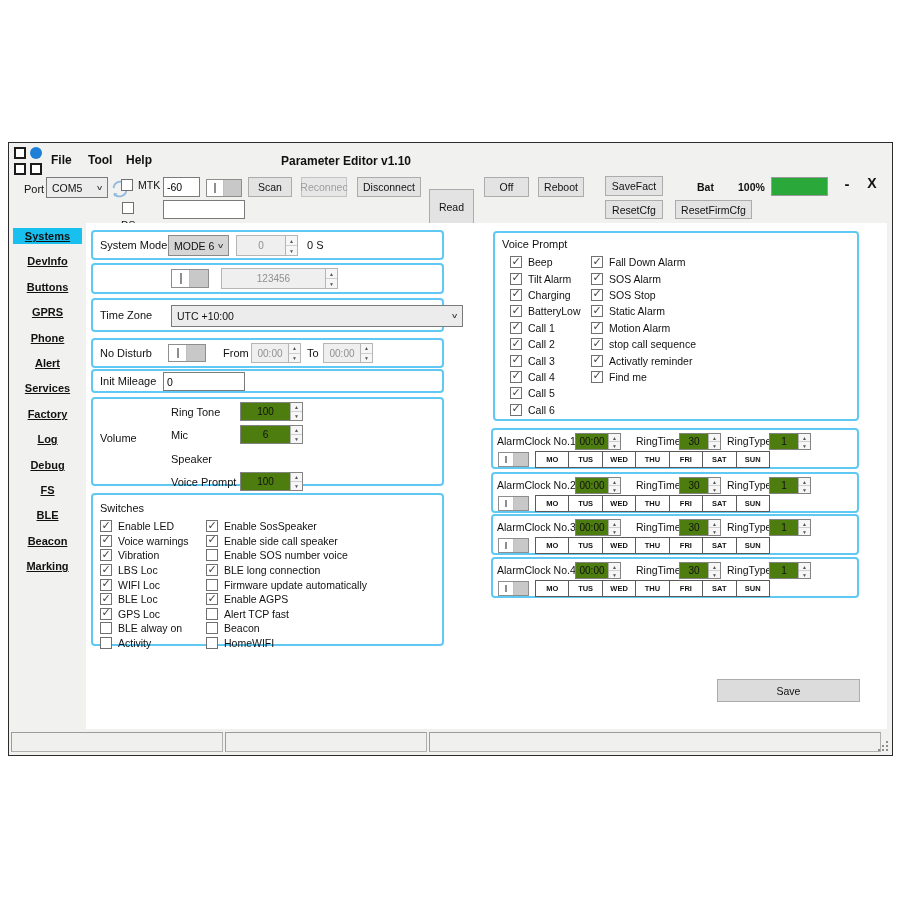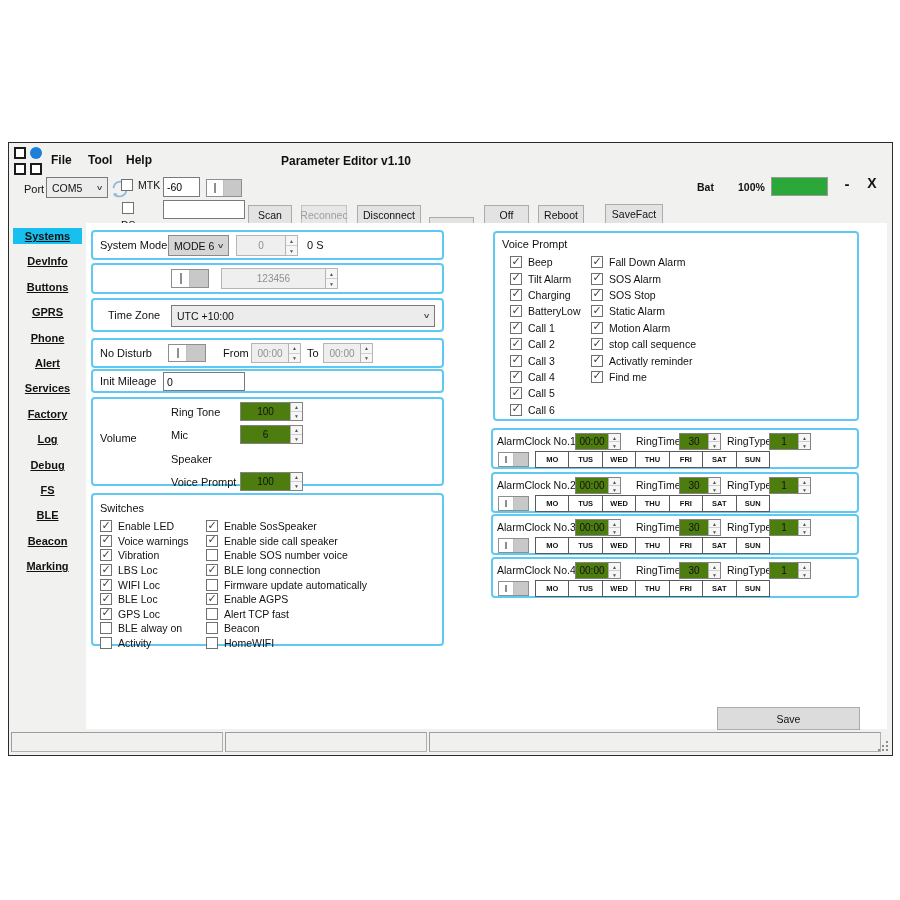--- a/index.html
+++ b/index.html
@@ -12,21 +12,21 @@
   
   .logo { position:absolute; left:5px; top:4px; width:32px; height:29px;
           display:grid; grid-template-columns:12px 12px; grid-template-rows:12px 12px; gap:4px; }
   .logo .sq { border:2px solid #1c1c1c; background:#fff; }
   .logo .circ { background:#1d7fd8; border-radius:50%; }
   .menu-item { position:absolute; top:10px; font-weight:700; font-size:12px; cursor:default; }
   .app-title { position:absolute; top:11px; left:232px; width:210px; text-align:center; font-weight:700; font-size:12px; }
 
   
   .btn { position:absolute; display:flex; align-items:center; justify-content:center;
-         background:#e3e3e3; border:1px solid #acacac; font-size:10.5px; color:#111; cursor:pointer;margin-top:28px; }
+         background:#e3e3e3; border:1px solid #acacac; font-size:10.5px; color:#111; cursor:pointer; }
   .btn.disabled { color:#9e9e9e; background:#e7e7e7; border-color:#c3c3c3; }
   .combo { position:absolute; display:flex; align-items:center; background:#ececec;
            border:1px solid #7a7a7a; font-size:10.5px; padding:0 5px; }
   .combo.dark { background:#d5d5d5; border-color:#8a8a8a; }
   .combo .chev { margin-left:auto; font-size:7px; color:#333; transform:scaleX(1.5); }
   .tfield { position:absolute; border:1px solid #7a7a7a; background:#fff; font-size:10.5px;
             padding:0 3px; font-family:inherit; }
   .checkbox { width:12px; height:12px; border:1px solid #707070; background:#fff;
               display:inline-flex; align-items:center; justify-content:center; flex:0 0 auto; cursor:pointer; }
   .check { font-size:11px; line-height:1; color:#3f3f3f; margin-top:-2px; }
@@ -192,22 +192,22 @@
       <div class="spinner disabled" style="position: absolute; left: 128px; top: 3px; width: 117px; height: 21px;">
         <span class="sp-val">123456</span>
         <div class="sp-btns">
           <div class="sp-b">▲</div>
           <div class="sp-b">▼</div>
         </div>
       </div>
     </div>
 
   <div class="group" style="left:82px; top:155px; width:353px; height:34px;">
-    <span class="g-lbl" style="left:15px; top:9px;">Time Zone</span>
-    <div class="combo" style="left:78px; top:5px; width:264px; height:22px;">
+    <span class="g-lbl" style="left:7px; top:9px;">Time Zone</span>
+    <div class="combo" style="left:78px; top:5px; width:292px; height:22px;">
       <span>UTC +10:00</span>
       <span class="chev">∨</span>
     </div>
   </div>
 
   <div class="group" style="left:82px; top:195px; width:353px; height:30px;">
     <span class="g-lbl" style="left:7px; top:7px;">No Disturb</span>
     <div id="nd-toggle"></div>
     <span class="g-lbl" style="left:130px; top:7px;">From</span>
     <div id="nd-from"></div>

